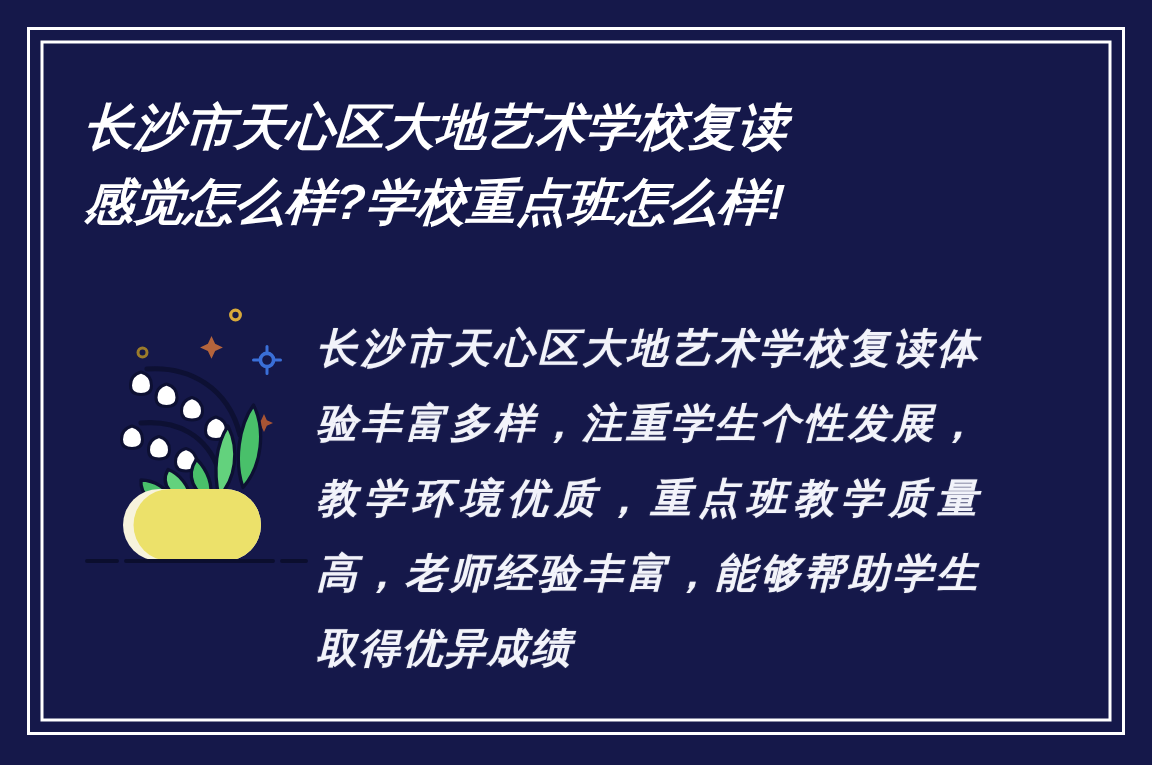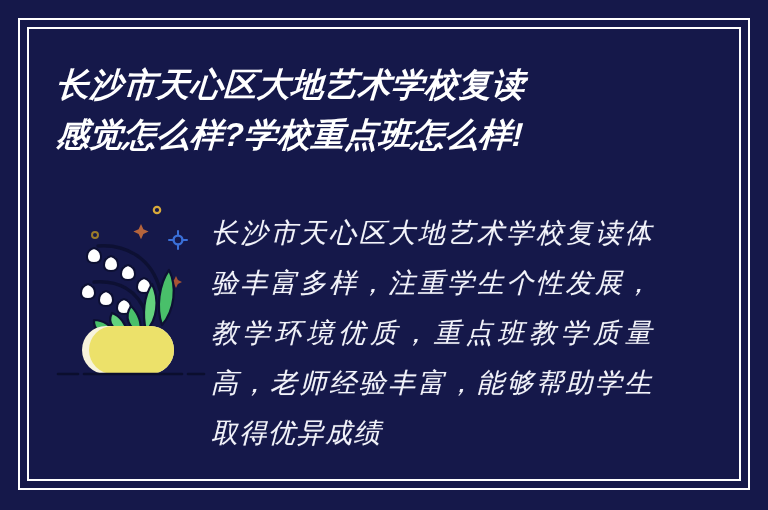--- a/index.html
+++ b/index.html
@@ -82,21 +82,21 @@
     position: absolute;
     left: 211px;
     top: 208px;
     width: 442px;
   }
   #body-text {
     color: #f2f3fa;
     font-family: "DejaVu Serif", "Liberation Serif", serif;
     font-size: 27px;
     font-style: italic;
-    font-weight: 400;
+    font-weight: 700;
     line-height: 50px;
     letter-spacing: 1.5px;
     text-align: justify;
     text-justify: inter-character;
     margin: 0;
     text-shadow: 0 0 1px rgba(255,255,255,0.35);
   }
 </style>
 </head>
 <body>

